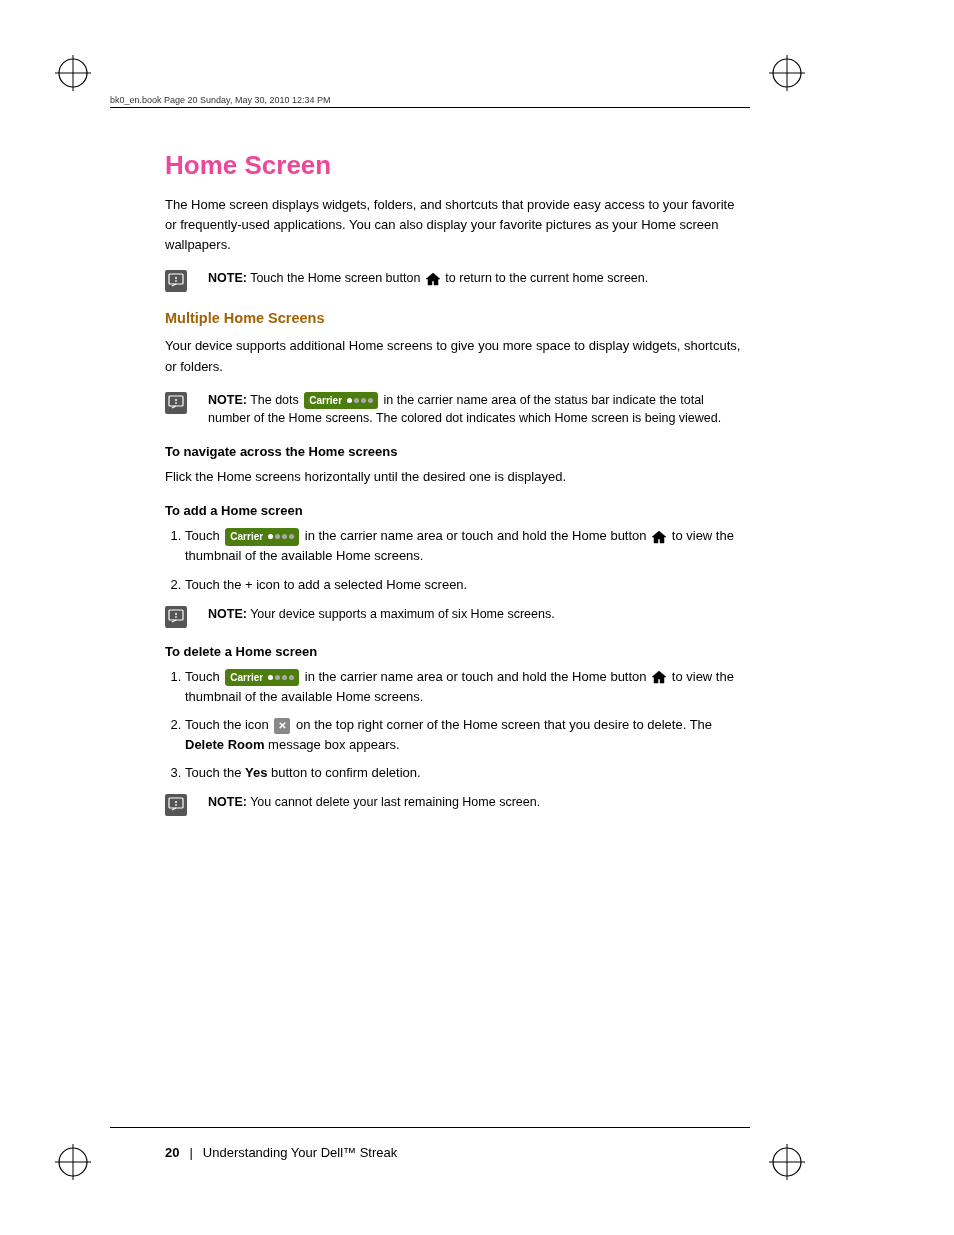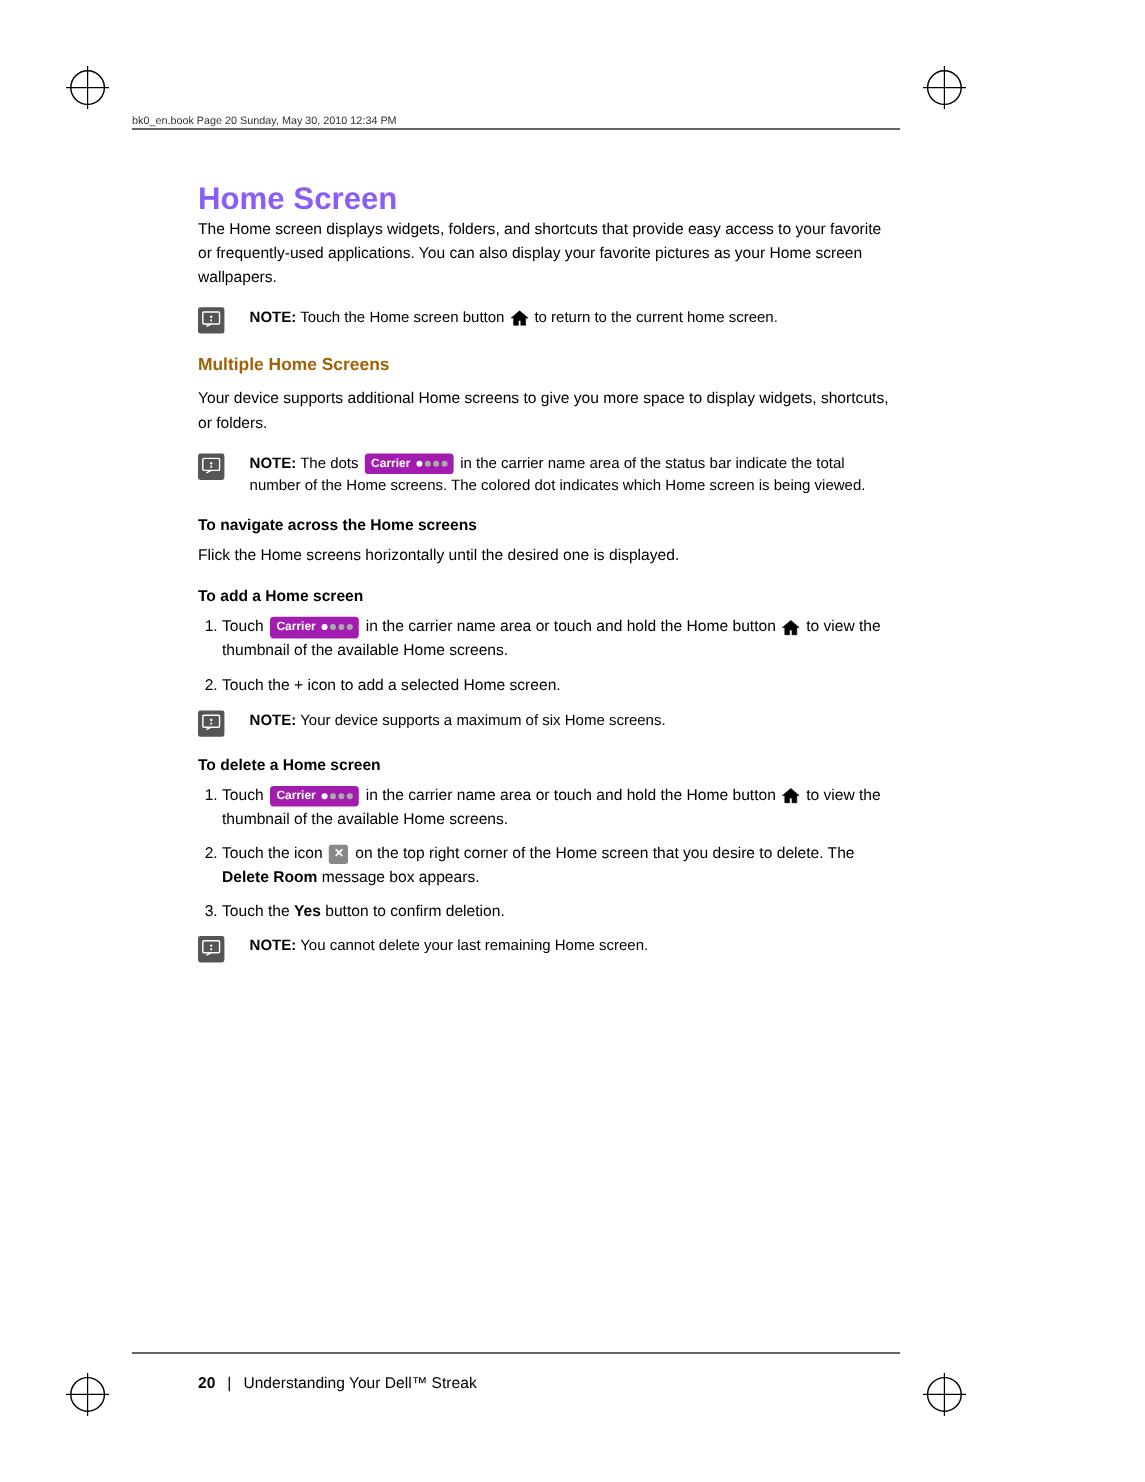--- a/index.html
+++ b/index.html
@@ -77,21 +77,22 @@
       top: 120px;
       left: 165px;
       right: 115px;
     }
 
     
     h1.page-title {
       font-family: Arial, sans-serif;
       font-size: 26px;
       font-weight: bold;
-      color: #8b5cf6;
+      color: #ec4899;
+      margin-bottom: 14px;
       margin-top: 30px;
     }
 
     
     .body-text {
       font-family: Arial, sans-serif;
       font-size: 13px;
       line-height: 1.55;
       color: #000;
       margin-bottom: 14px;
@@ -162,21 +163,21 @@
       font-family: Arial, sans-serif;
       font-size: 13px;
       line-height: 1.55;
       margin-bottom: 8px;
     }
 
     
     .carrier-badge {
       display: inline-flex;
       align-items: center;
-      background: #a21caf;
+      background: #4d7c0f;
       border-radius: 3px;
       padding: 1px 5px;
       gap: 5px;
       vertical-align: middle;
       margin: 0 2px;
     }
 
     .carrier-text {
       color: #fff;
       font-family: Arial, sans-serif;

